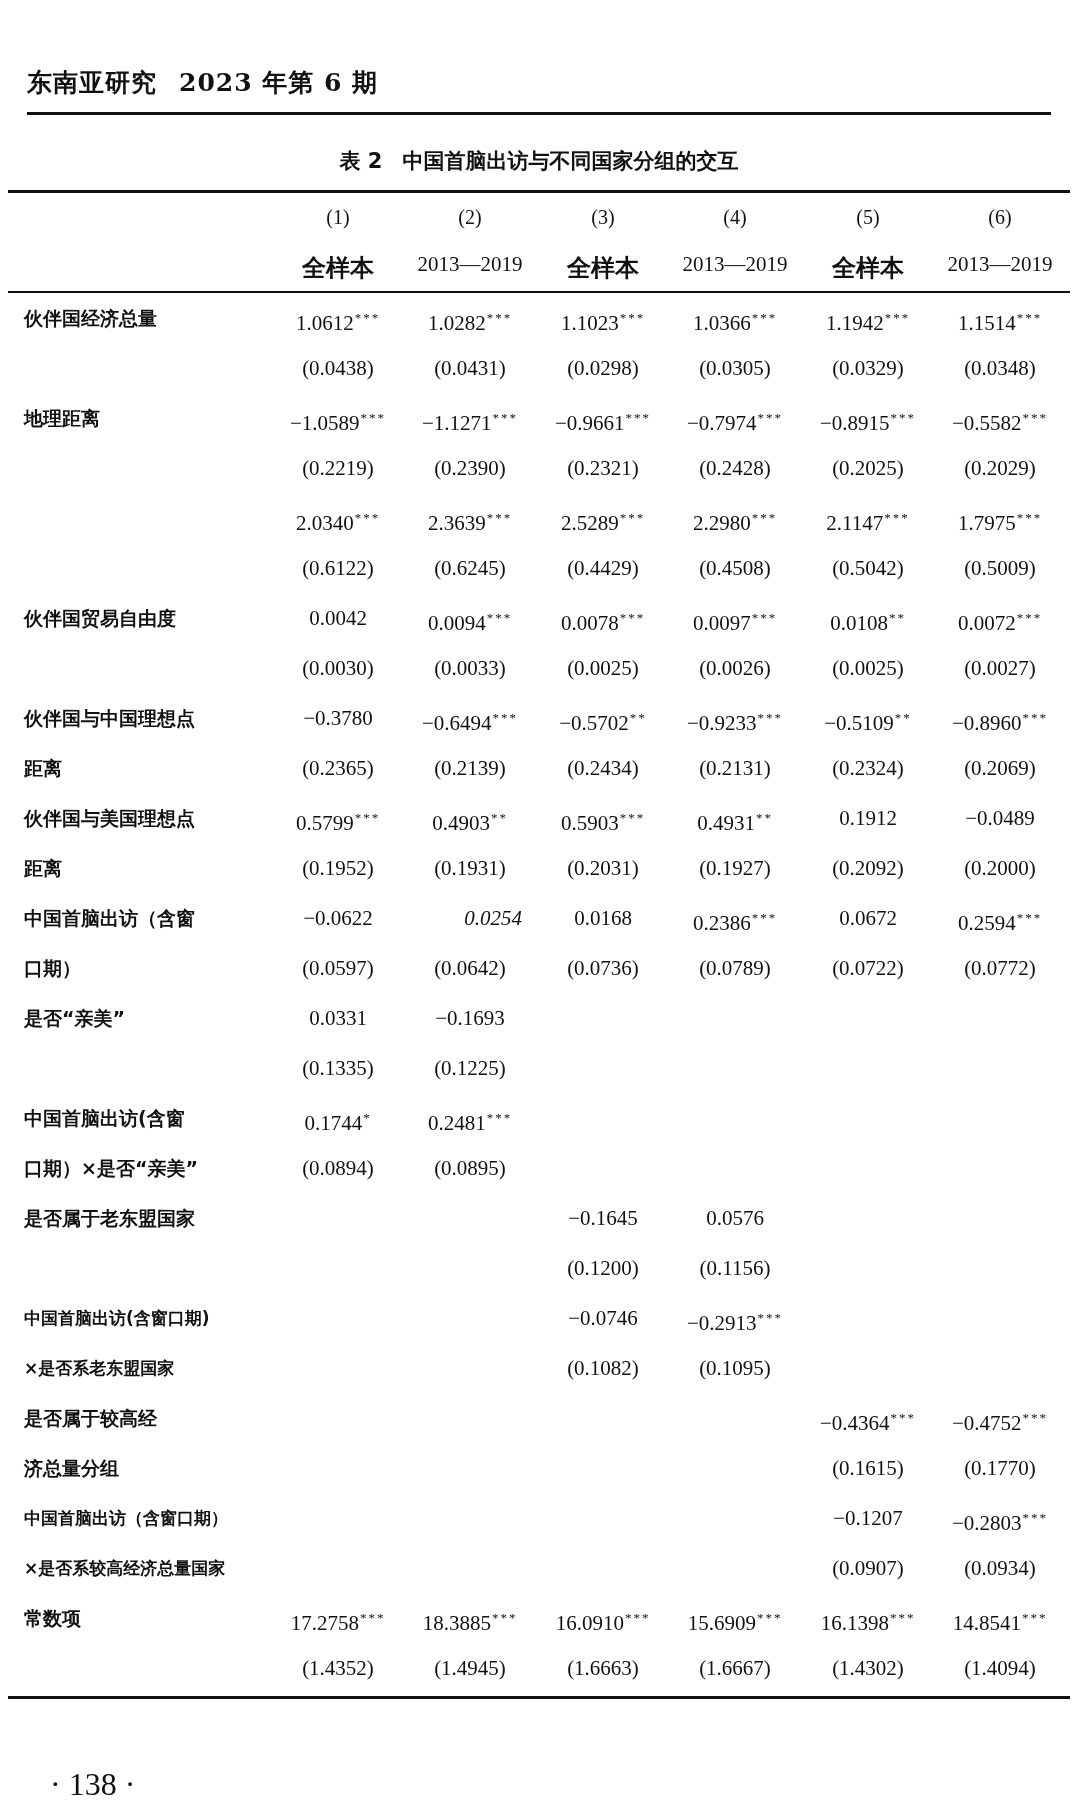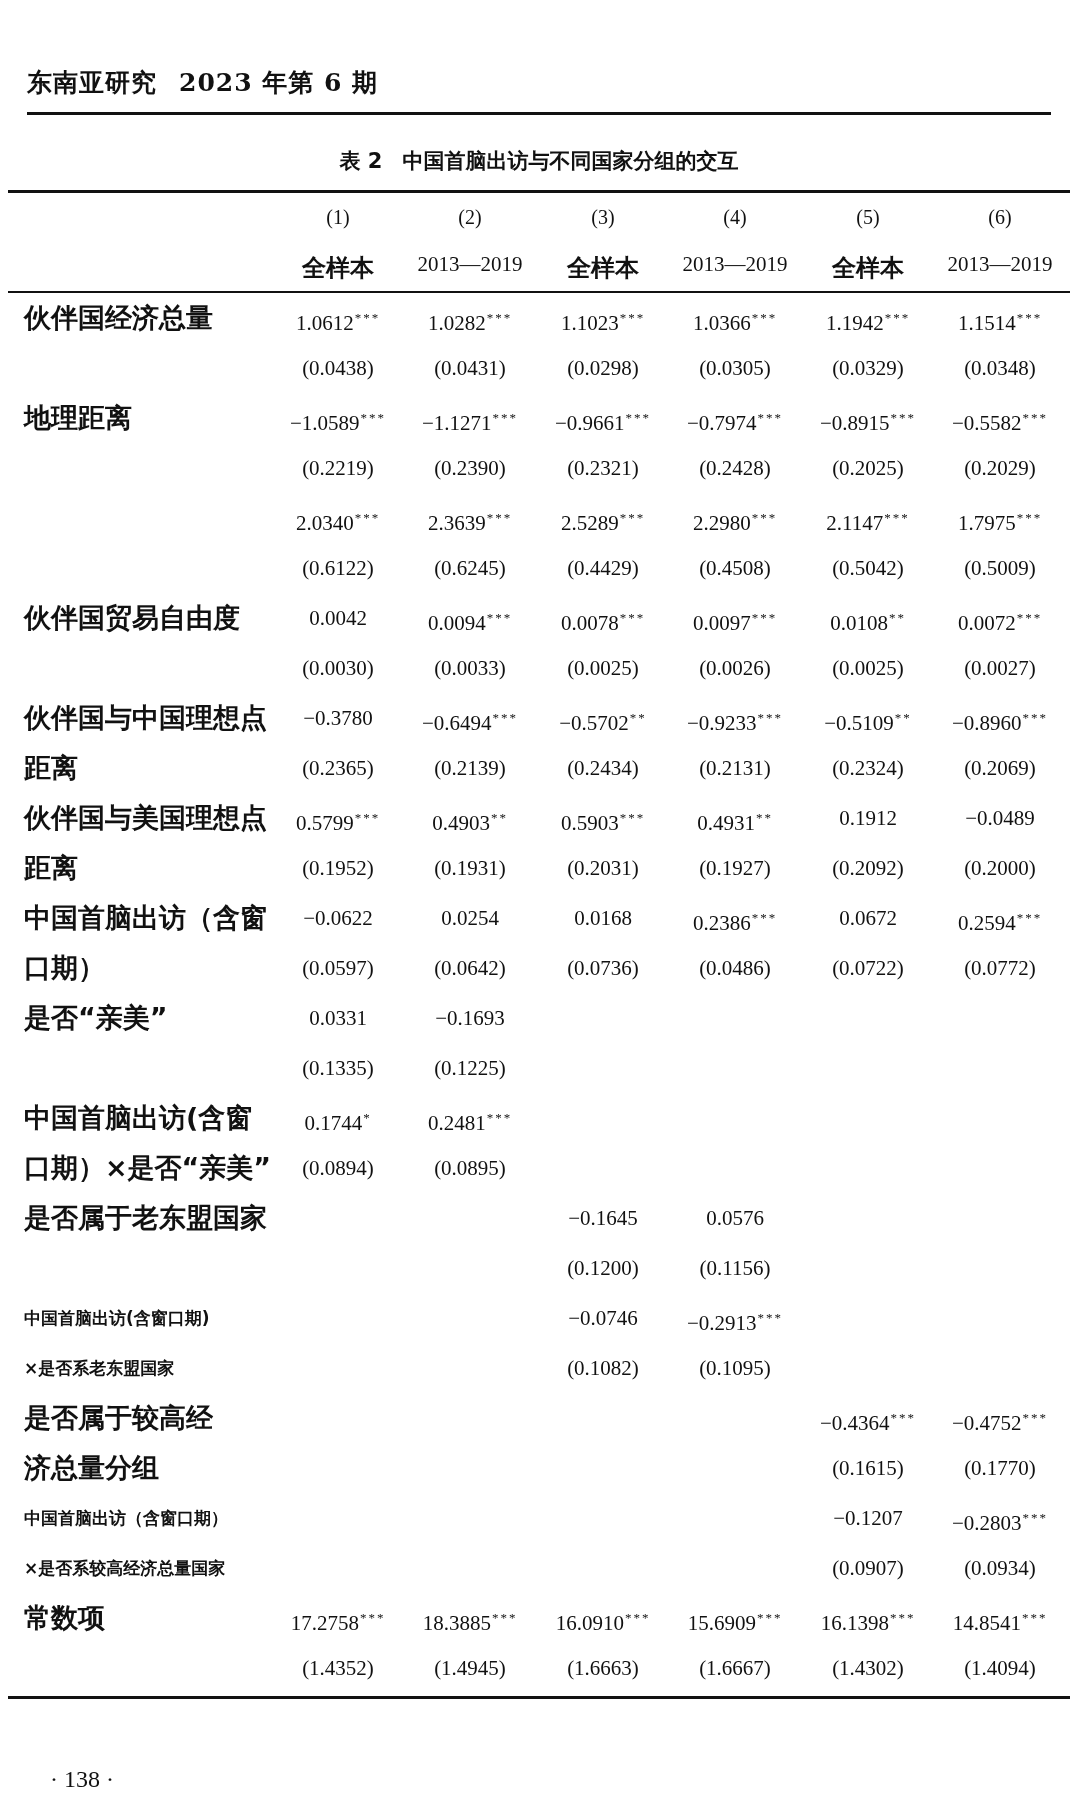--- a/index.html
+++ b/index.html
@@ -35,33 +35,33 @@
   }
   .col-head.num { top: 206px; }
   .col-head.sample { top: 252px; font-weight: bold; font-family: "DejaVu Sans", sans-serif; font-size: 24px; }
   .col-head.sample.period { font-family: "Liberation Serif", serif; font-weight: normal; font-size: 21px; }
 
   .row {
     position: absolute; left: 0; width: 1078px; height: 50px;
   }
   .row .label {
     position: absolute; left: 24px; top: 0; line-height: 50px;
-    font-size: 27px; font-weight: bold; white-space: nowrap;
+    font-size: 19px; font-weight: bold; white-space: nowrap;
     font-family: "DejaVu Sans", sans-serif;
   }
   .row .label.small { font-size: 17px; }
   .row .cell {
     position: absolute; top: 0; width: 132px; line-height: 50px; text-align: center;
     font-size: 21px; white-space: nowrap;
     font-family: "Liberation Serif", serif;
   }
   .row .cell sup { font-size: 13px; vertical-align: 8px; margin-left: 1px; letter-spacing: 2px; }
 
   .page-num {
-    position: absolute; left: 50px; top: 1766px; font-size: 24px;
+    position: absolute; left: 50px; top: 1766px; font-size: 32px;
     font-family: "Liberation Serif", serif;
   }
 </style>
 </head>
 <body>
 
 <div class="running-head">
   <span>东南亚研究</span><span class="issue">2023 年第 6 期</span>
 </div>
 <div class="head-rule"></div>
@@ -188,32 +188,32 @@
       <div class="cell" style="left: 272px;"><span>(0.1952)</span></div>
       <div class="cell" style="left: 404px;"><span>(0.1931)</span></div>
       <div class="cell" style="left: 537px;"><span>(0.2031)</span></div>
       <div class="cell" style="left: 669px;"><span>(0.1927)</span></div>
       <div class="cell" style="left: 802px;"><span>(0.2092)</span></div>
       <div class="cell" style="left: 934px;"><span>(0.2000)</span></div>
     </div>
     <div class="row" style="top: 893px;">
       <div class="label">中国首脑出访（含窗</div>
       <div class="cell" style="left: 272px;"><span>−0.0622</span></div>
-      <div class="cell" style="left: 404px;"><span>0.0254</span></div>
+      <div class="cell" style="left: 427px; font-style: italic;"><span>0.0254</span></div>
       <div class="cell" style="left: 537px;"><span>0.0168</span></div>
       <div class="cell" style="left: 669px;"><span>0.2386</span><sup>***</sup></div>
       <div class="cell" style="left: 802px;"><span>0.0672</span></div>
       <div class="cell" style="left: 934px;"><span>0.2594</span><sup>***</sup></div>
     </div>
     <div class="row" style="top: 943px;">
       <div class="label">口期）</div>
       <div class="cell" style="left: 272px;"><span>(0.0597)</span></div>
       <div class="cell" style="left: 404px;"><span>(0.0642)</span></div>
       <div class="cell" style="left: 537px;"><span>(0.0736)</span></div>
-      <div class="cell" style="left: 669px;"><span>(0.0486)</span></div>
+      <div class="cell" style="left: 669px;"><span>(0.0789)</span></div>
       <div class="cell" style="left: 802px;"><span>(0.0722)</span></div>
       <div class="cell" style="left: 934px;"><span>(0.0772)</span></div>
     </div>
     <div class="row" style="top: 993px;">
       <div class="label">是否“亲美”</div>
       <div class="cell" style="left: 272px;"><span>0.0331</span></div>
       <div class="cell" style="left: 404px;"><span>−0.1693</span></div>
     </div>
     <div class="row" style="top: 1043px;">
       <div class="cell" style="left: 272px;"><span>(0.1335)</span></div>

